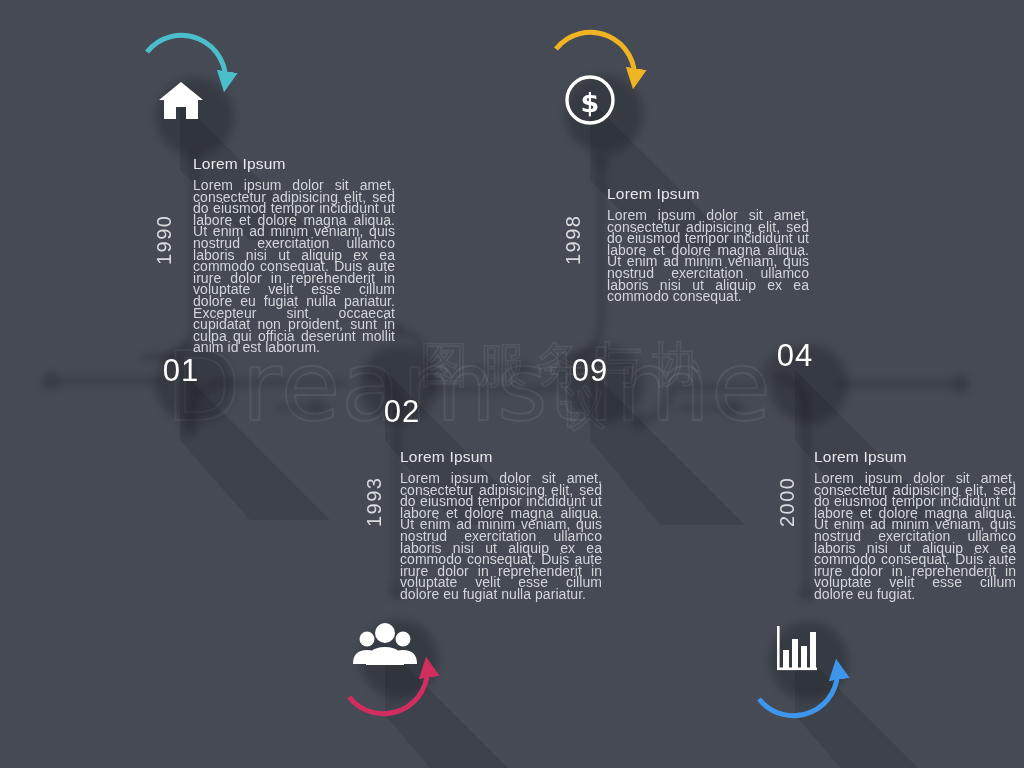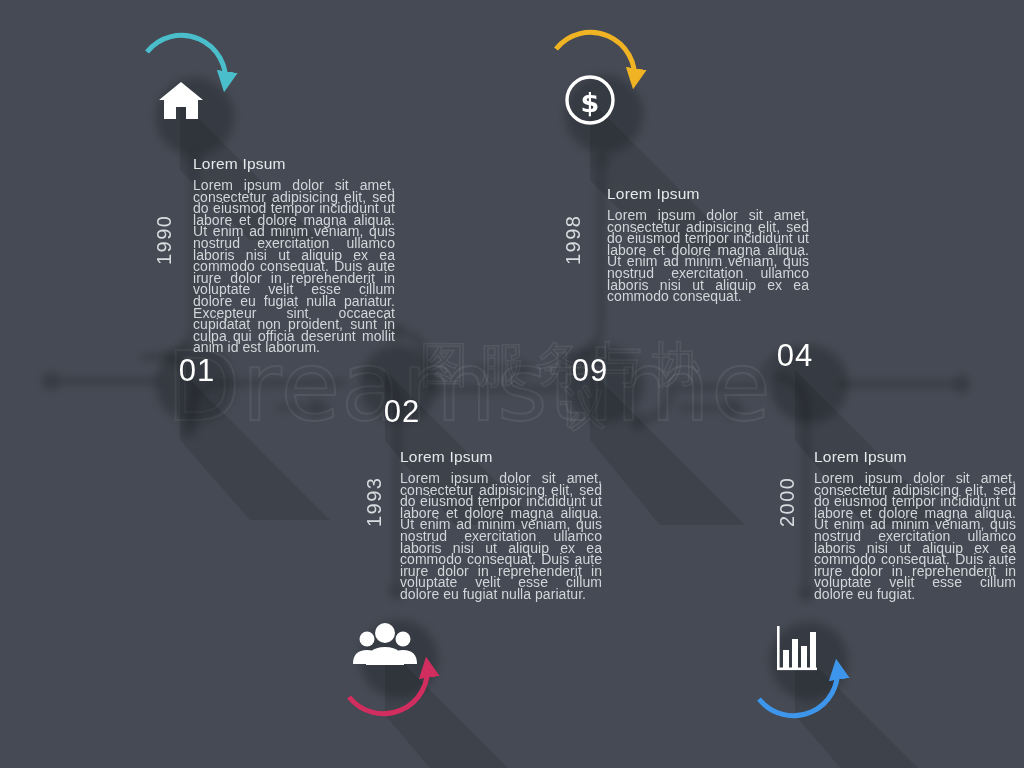--- a/index.html
+++ b/index.html
@@ -254,21 +254,21 @@
         <rect x="777" y="626" width="2.6" height="44"></rect>
         <rect x="777" y="667.5" width="40" height="2.6"></rect>
         <rect x="783" y="650" width="6" height="18"></rect>
         <rect x="792" y="639" width="6" height="29"></rect>
         <rect x="801" y="646" width="6" height="22"></rect>
         <rect x="810" y="632" width="6" height="36"></rect>
       </g>
     </g>
   </svg>
 
-  <div class="num" style="left:181px; top:371px;margin-left:16px;">01</div>
+  <div class="num" style="left:181px; top:371px;">01</div>
   <div class="num" style="left:402px; top:371px;margin-top:41px;">02</div>
   <div class="num" style="left:590px; top:371px;">09</div>
   <div class="num" style="left:795px; top:356px;">04</div>
 
   <div class="year y1">1990</div>
   <div class="year y2">1993</div>
   <div class="year y3">1998</div>
   <div class="year y4">2000</div>
 
   <div class="block b1">

